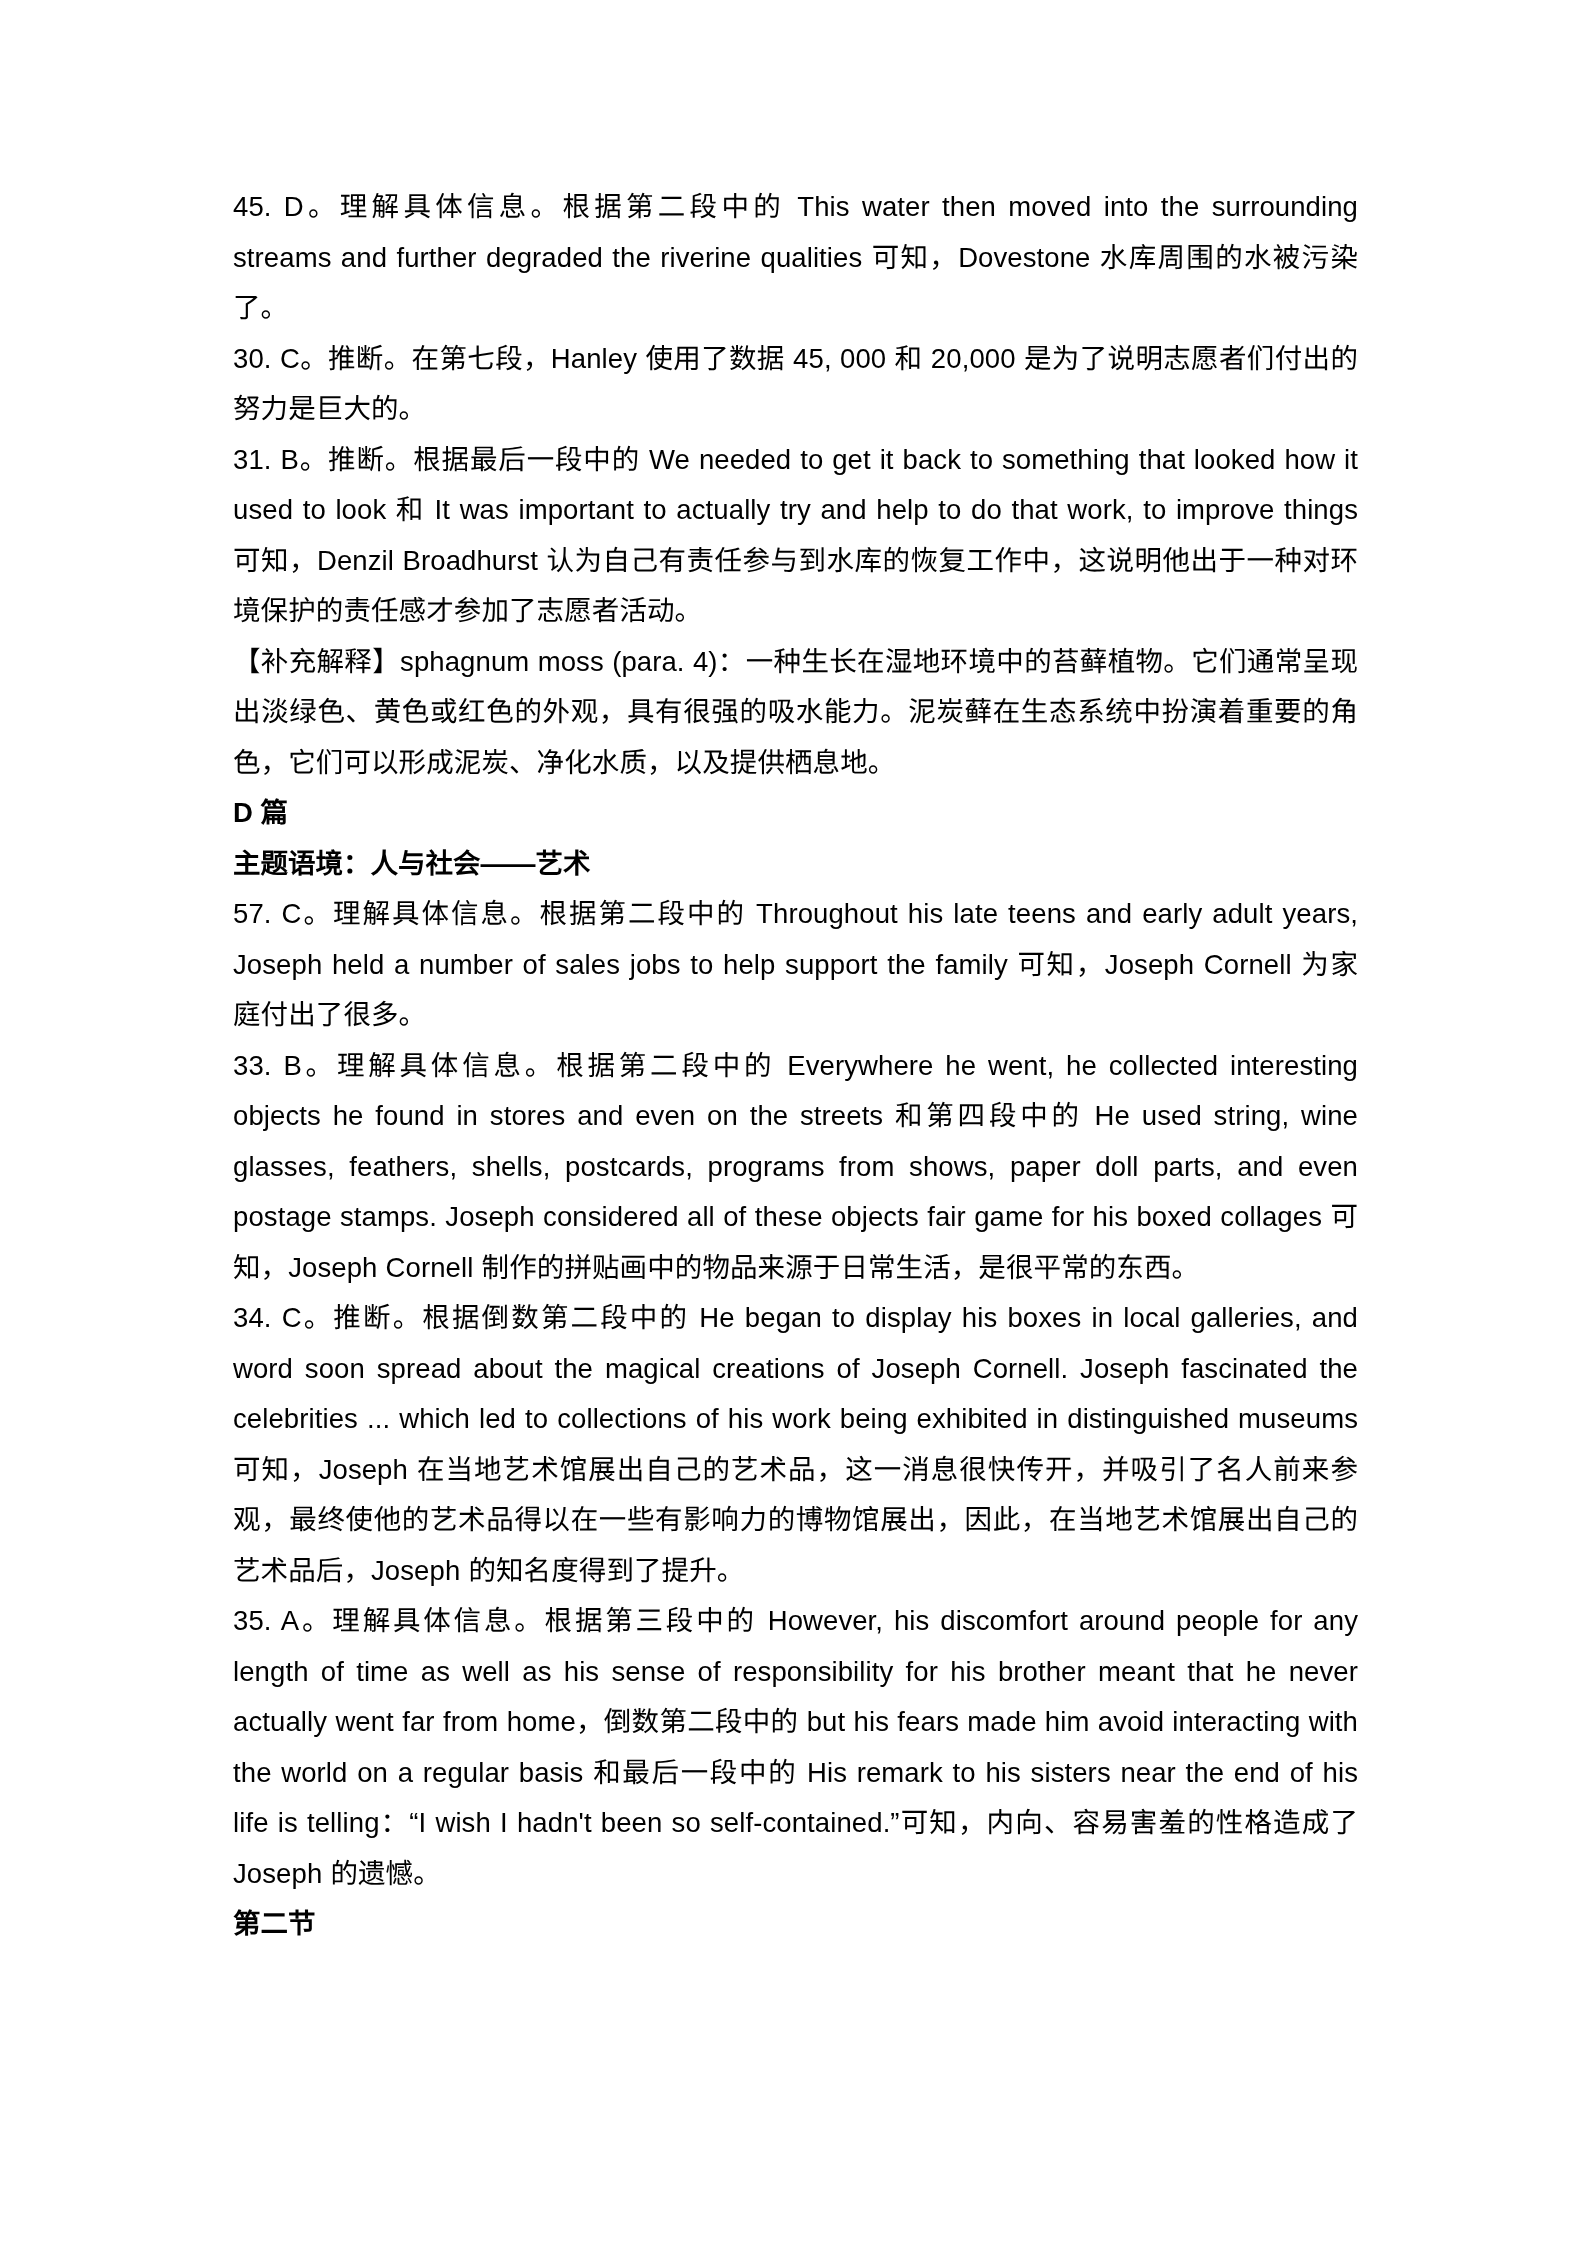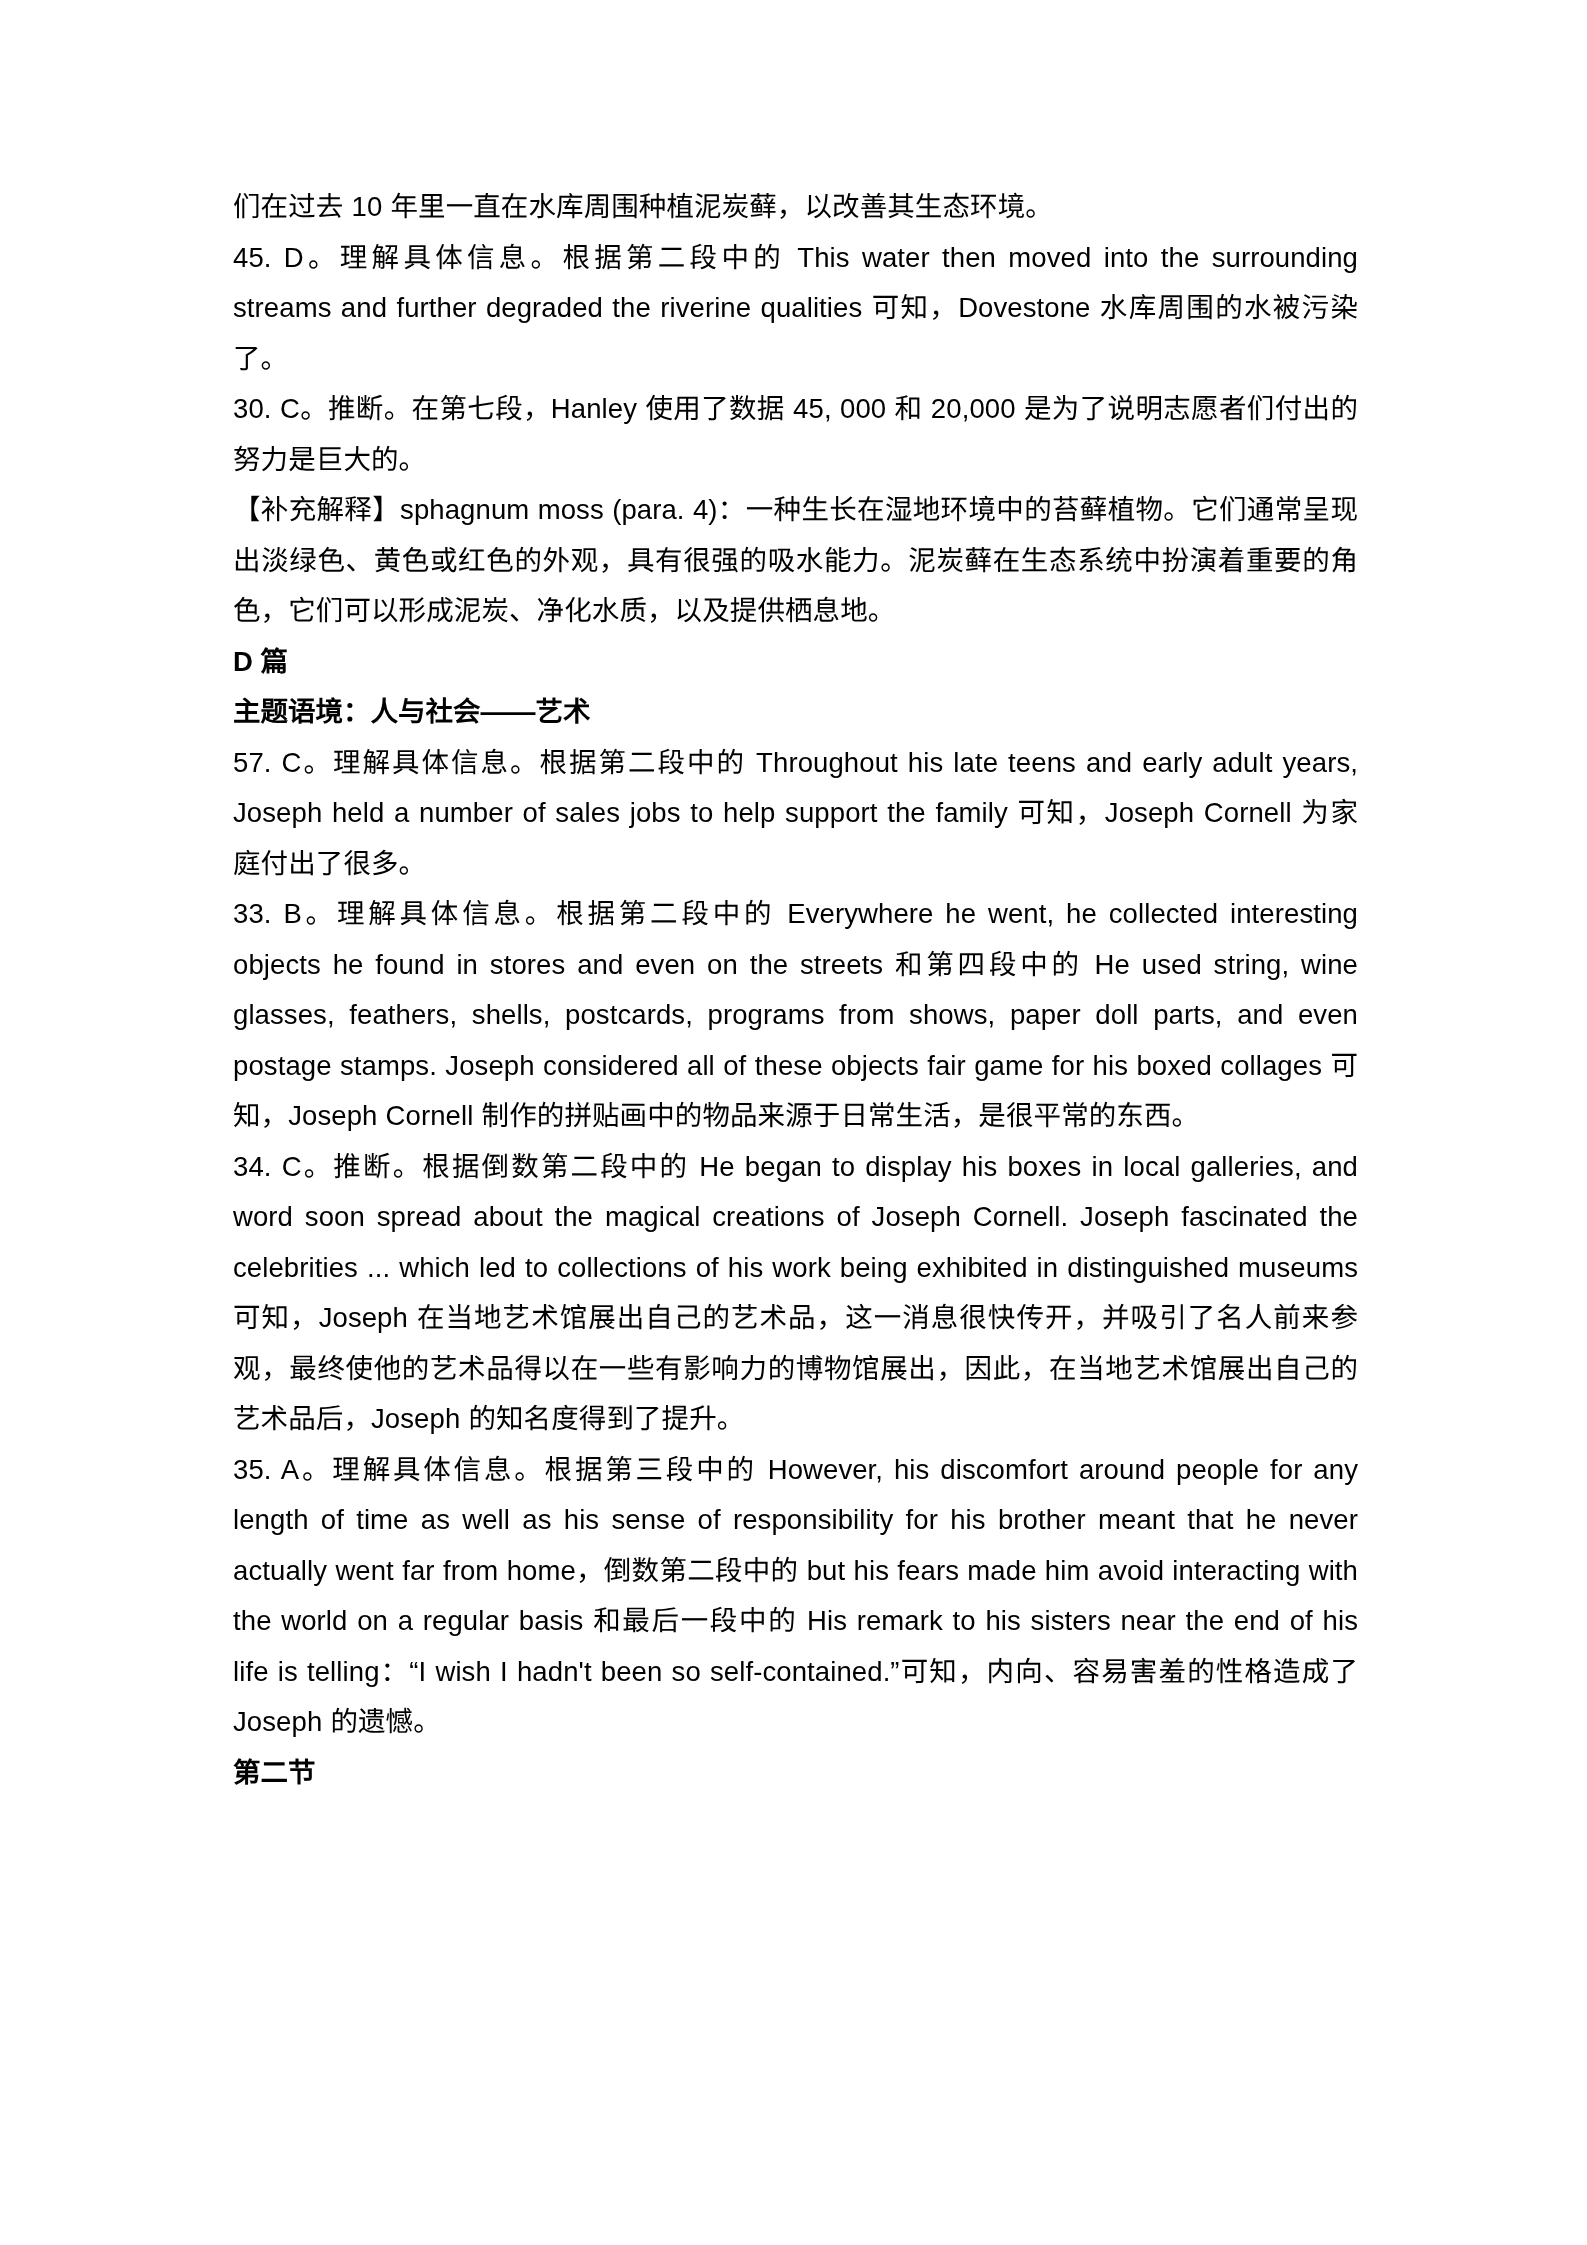--- a/index.html
+++ b/index.html
@@ -49,27 +49,27 @@
   .nojust {
     text-align: left;
   }
 </style>
 </head>
 <body>
 
 <div class="page">
   <div class="content">
 
-    <p class="para nojust">们在过去 10 年里一直在水库周围种植泥炭藓，以改善其生态环境。</p>
 
     <p class="para">45. D。理解具体信息。根据第二段中的 This water then moved into the surrounding streams and further degraded the riverine qualities 可知，Dovestone 水库周围的水被污染了。</p>
 
 
     <p class="para">30. C。推断。在第七段，Hanley 使用了数据 45, 000 和 20,000 是为了说明志愿者们付出的努力是巨大的。</p>
 
+    <p class="para">31. B。推断。根据最后一段中的 We needed to get it back to something that looked how it used to look 和 It was important to actually try and help to do that work, to improve things 可知，Denzil Broadhurst 认为自己有责任参与到水库的恢复工作中，这说明他出于一种对环境保护的责任感才参加了志愿者活动。</p>
 
     <p class="para">【补充解释】sphagnum moss (para. 4)：一种生长在湿地环境中的苔藓植物。它们通常呈现出淡绿色、黄色或红色的外观，具有很强的吸水能力。泥炭藓在生态系统中扮演着重要的角色，它们可以形成泥炭、净化水质，以及提供栖息地。</p>
 
     <p class="short">D 篇</p>
 
     <p class="short">主题语境：人与社会——艺术</p>
 
 
     <p class="para">57. C。理解具体信息。根据第二段中的 Throughout his late teens and early adult years, Joseph held a number of sales jobs to help support the family 可知，Joseph Cornell 为家庭付出了很多。</p>
 

